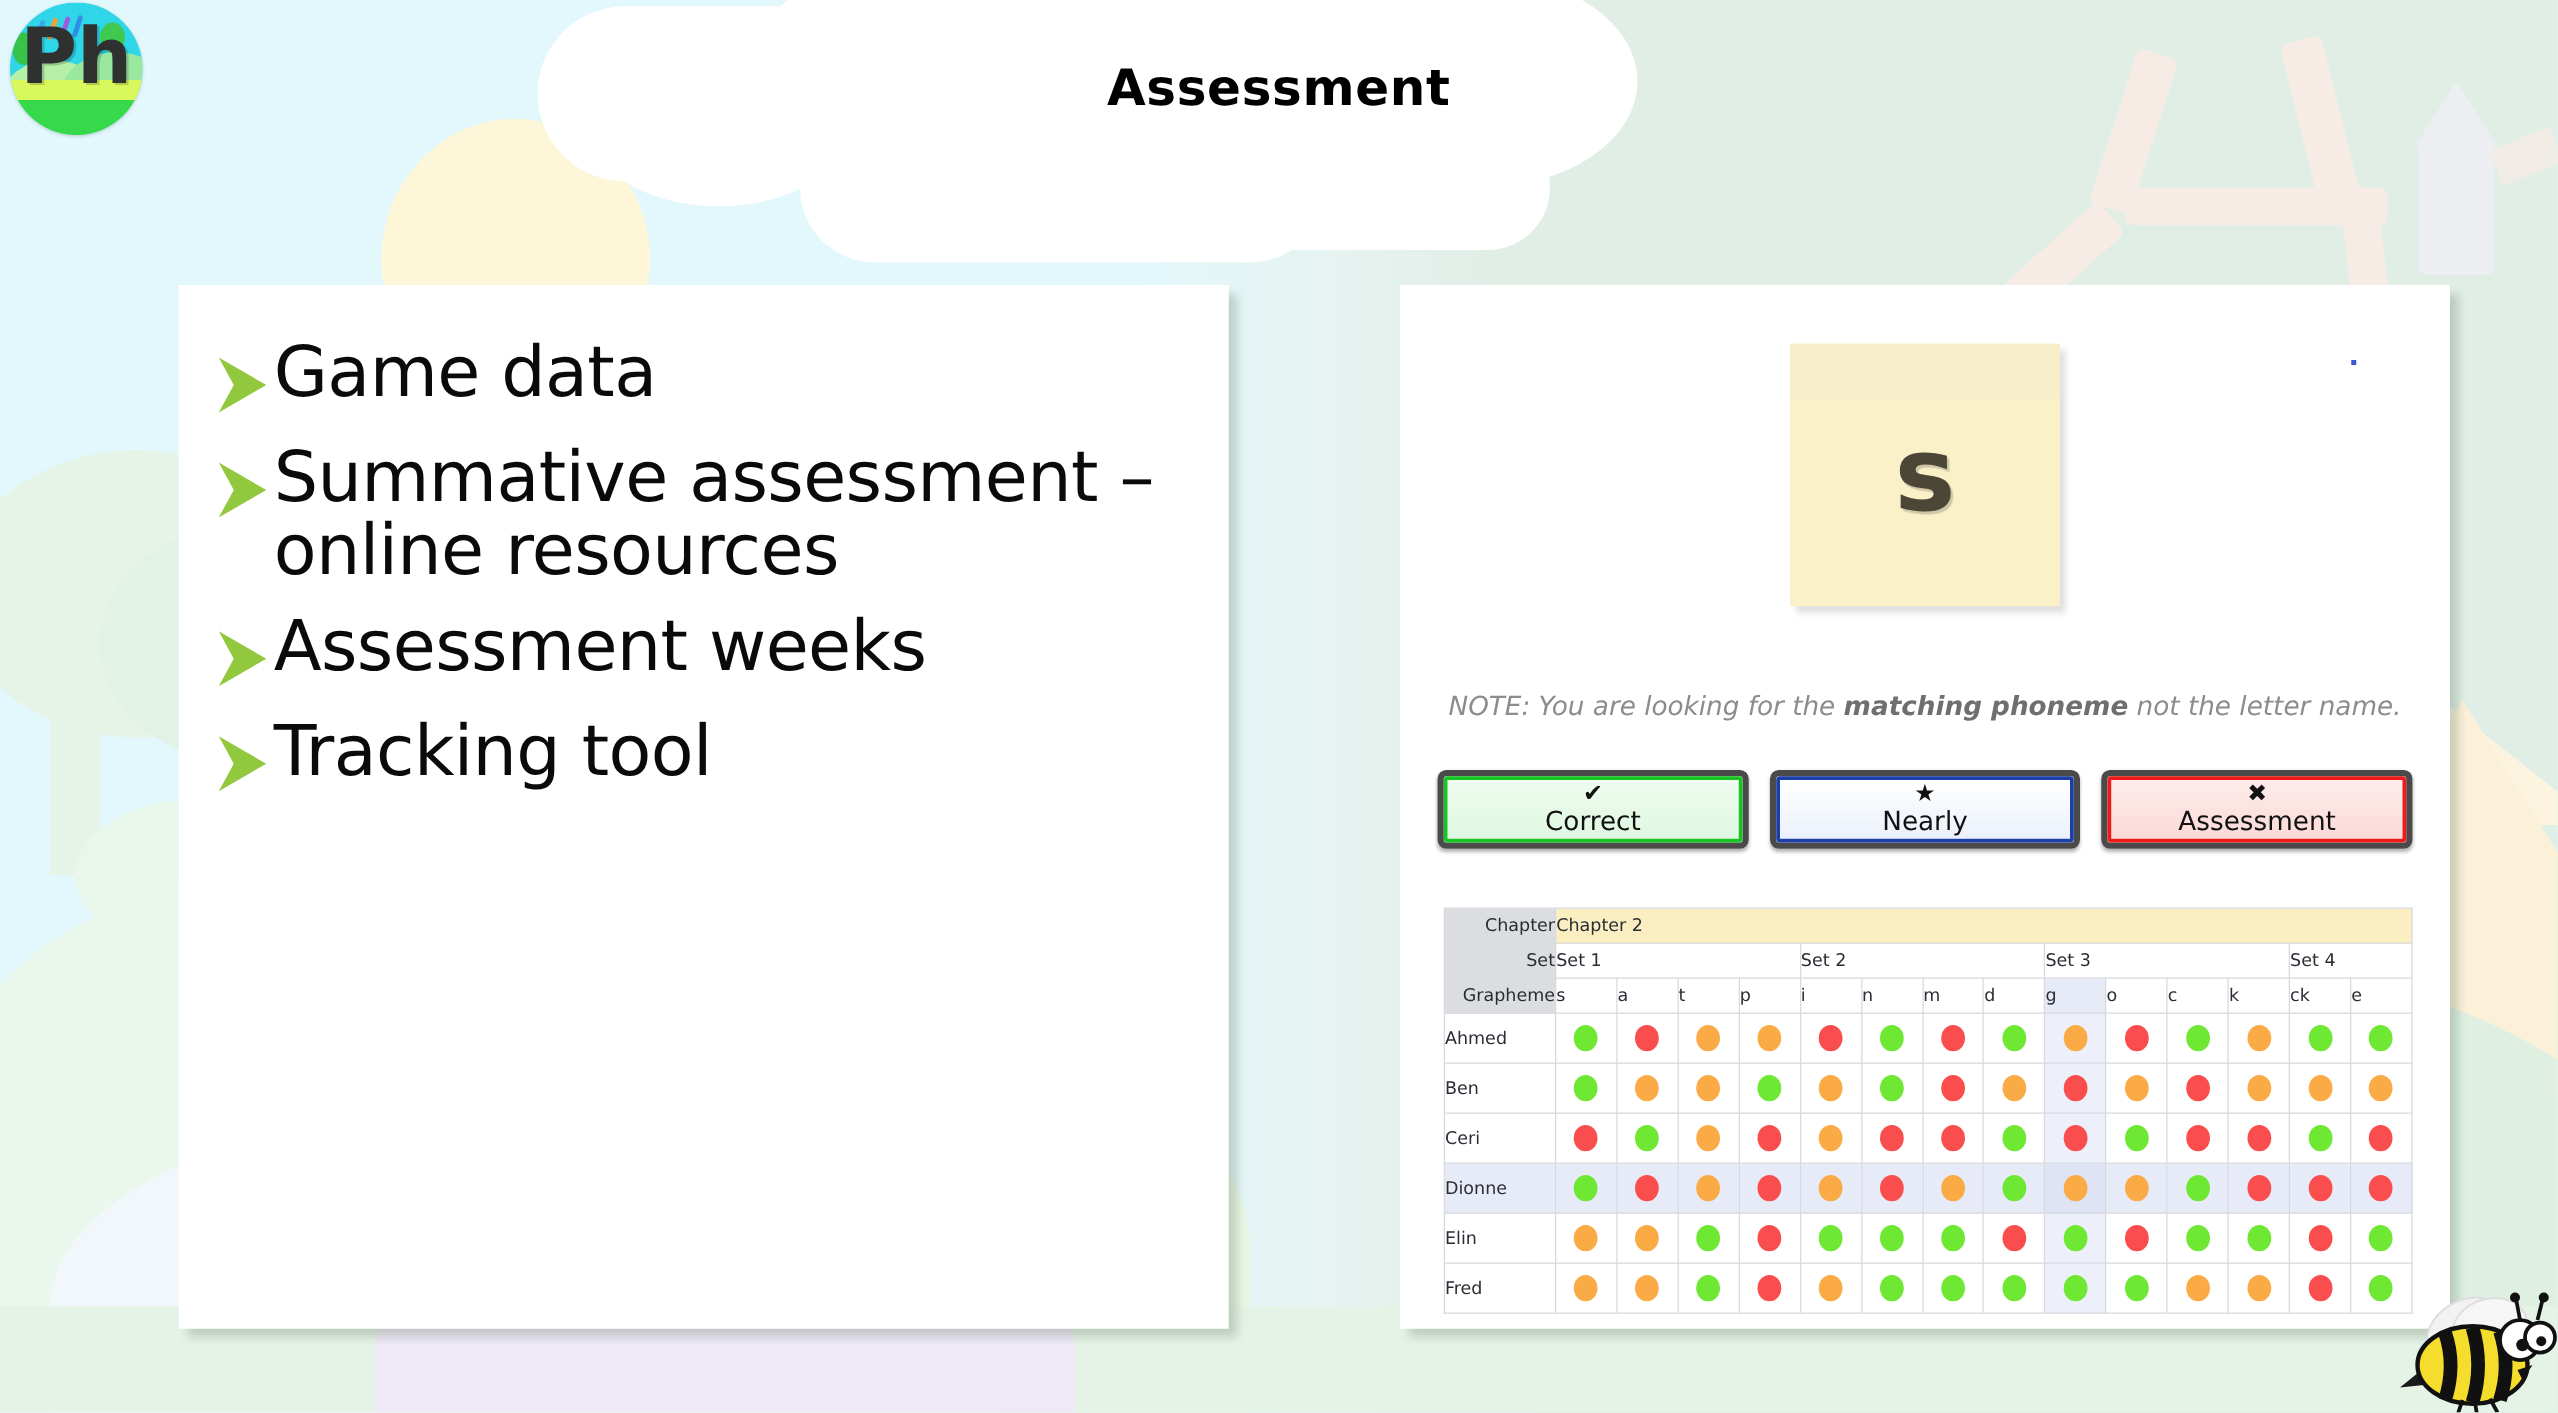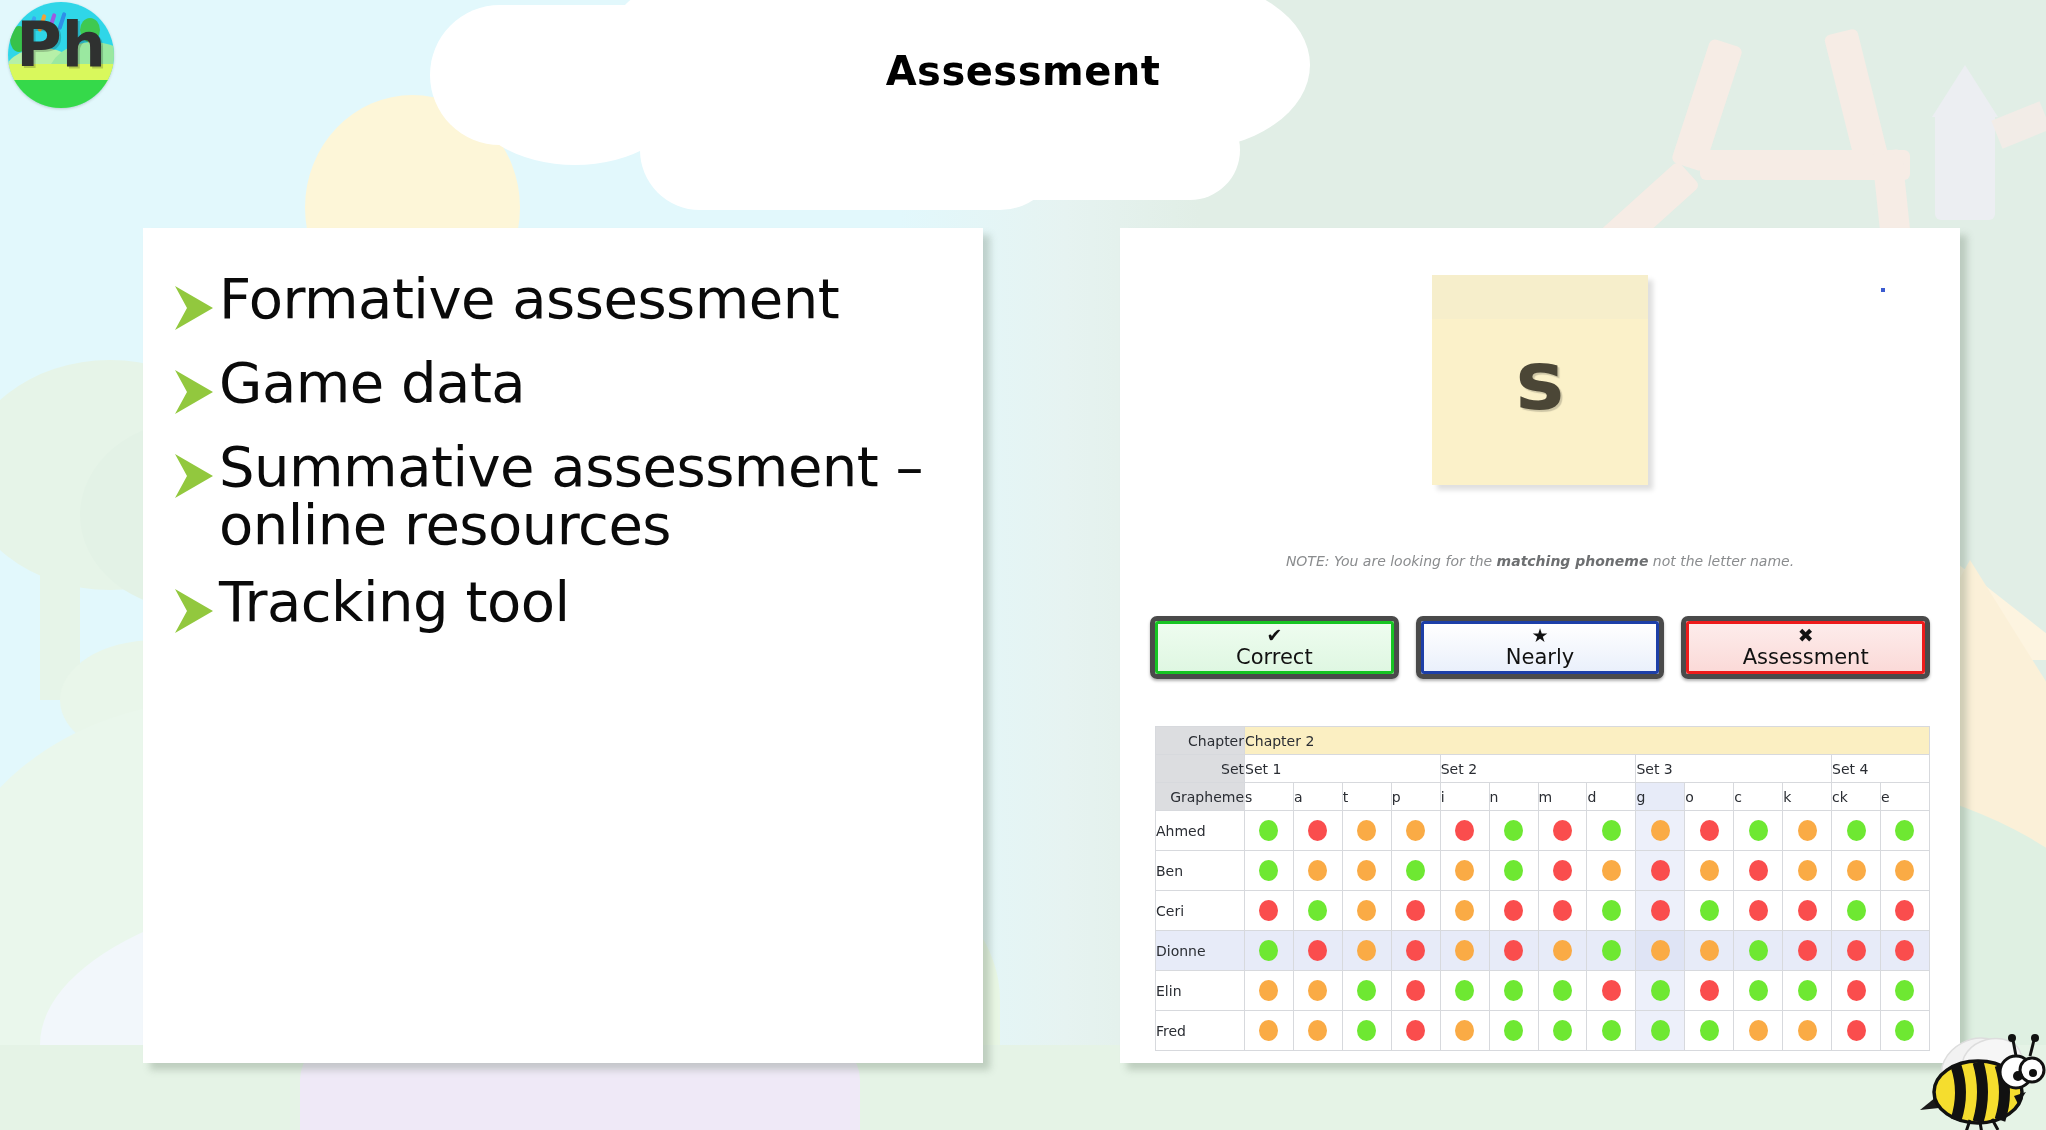--- a/index.html
+++ b/index.html
@@ -95,21 +95,21 @@
 
   .grapheme-card{position:absolute;left:calc(50% - 108px);top:47px;width:216px;height:210px;
       background:#fbf1c9;box-shadow:5px 5px 5px rgba(0,0,0,.13);}
   .grapheme-card .top-strip{position:absolute;left:0;top:0;width:100%;height:44px;background:#f6eecb;}
   .grapheme-card .letter{position:absolute;inset:0;display:flex;align-items:center;justify-content:center;
       font-family:"DejaVu Sans",sans-serif;font-weight:bold;font-size:82px;color:#4b4636;
       text-shadow:2px 2px 1px rgba(0,0,0,.18);}
 
   .instr{position:absolute;left:0;right:0;top:318px;text-align:center;}
   .instr .l1{font-family:"DejaVu Sans",sans-serif;font-size:19px;color:#8a8c8e;letter-spacing:.1px;}
-  .instr .l2{font-family:"DejaVu Sans",sans-serif;font-size:14px;color:#8a8c8e;font-style:italic;margin-top:7px;}
+  .instr .l2{font-family:"DejaVu Sans",sans-serif;font-size:21px;color:#8a8c8e;font-style:italic;margin-top:7px;}
   .instr .l2 b{font-weight:bold;color:#6d6f71;}
 
   .btnrow{position:absolute;left:30px;right:30px;top:388px;display:flex;gap:17px;}
   .sbtn{flex:1;height:63px;border-radius:7px;position:relative;
       border:5px solid #4a4a4a;box-sizing:border-box;
       display:flex;flex-direction:column;align-items:center;justify-content:center;
       box-shadow:0 2px 3px rgba(0,0,0,.3);}
   .sbtn .inner{position:absolute;inset:0;border-radius:3px;border:3px solid;box-sizing:border-box;
       display:flex;flex-direction:column;align-items:center;justify-content:center;gap:1px;}
   .sbtn .glyph{font-size:19px;line-height:1;color:#111;font-family:"DejaVu Sans",sans-serif;}
@@ -202,33 +202,33 @@
 </div>
 
 <div id="title">Assessment</div>
 
 <div id="left-card">
   <div class="bullets" id="bullets">
       <div class="bullet">
         <span class="arrow"><svg viewBox="0 0 50 52" width="50" height="52">
             <path d="M6 4 L44 26 L6 48 L18 26 Z" fill="#92c83e"></path>
           </svg></span>
-        <span class="btext">Formative assessment</span>
-      </div>
-      <div class="bullet">
-        <span class="arrow"><svg viewBox="0 0 50 52" width="50" height="52">
-            <path d="M6 4 L44 26 L6 48 L18 26 Z" fill="#92c83e"></path>
-          </svg></span>
         <span class="btext">Game data</span>
       </div>
       <div class="bullet">
         <span class="arrow"><svg viewBox="0 0 50 52" width="50" height="52">
             <path d="M6 4 L44 26 L6 48 L18 26 Z" fill="#92c83e"></path>
           </svg></span>
         <span class="btext">Summative assessment – online resources</span>
+      </div>
+      <div class="bullet">
+        <span class="arrow"><svg viewBox="0 0 50 52" width="50" height="52">
+            <path d="M6 4 L44 26 L6 48 L18 26 Z" fill="#92c83e"></path>
+          </svg></span>
+        <span class="btext">Assessment weeks</span>
       </div>
       <div class="bullet">
         <span class="arrow"><svg viewBox="0 0 50 52" width="50" height="52">
             <path d="M6 4 L44 26 L6 48 L18 26 Z" fill="#92c83e"></path>
           </svg></span>
         <span class="btext">Tracking tool</span>
       </div>
     </div>
 </div>
 

